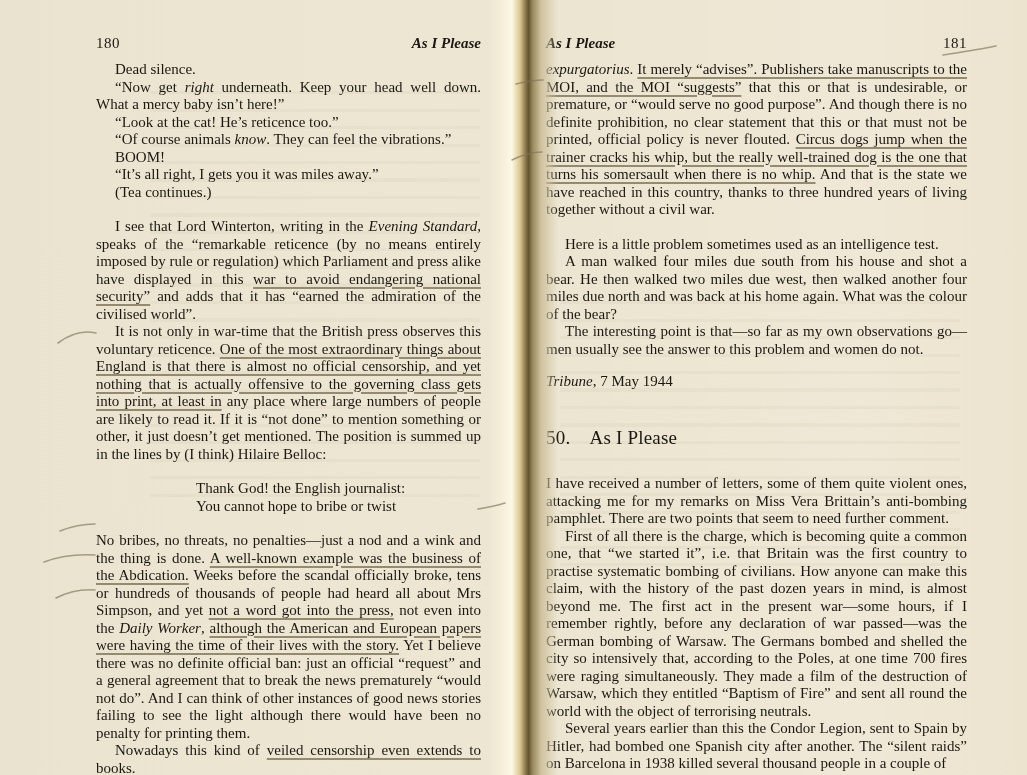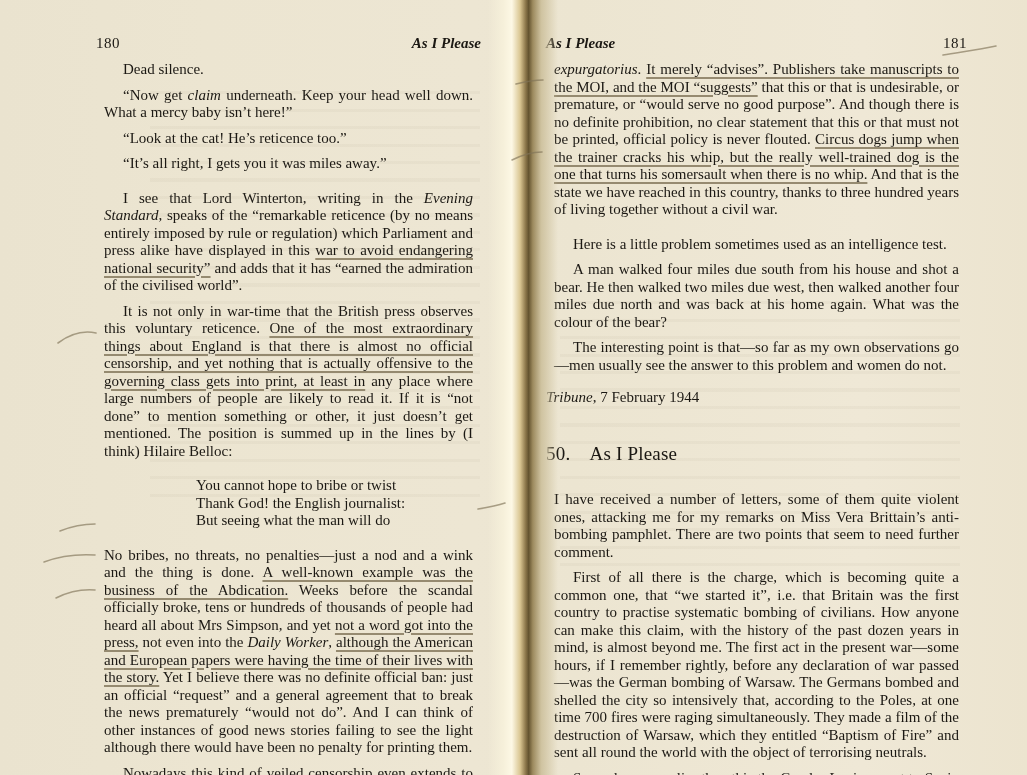--- a/index.html
+++ b/index.html
@@ -32,21 +32,21 @@
   .inner{position:relative;}
   .page-left .inner{margin:28px 26px 0 96px;}
   .page-right .inner{margin:28px 60px 0 26px;}
   .phead{
     display:flex;justify-content:space-between;align-items:baseline;
     font-size:15px;margin-bottom:9px;
   }
   .pnum{font-style:normal;letter-spacing:.5px;}
   .rhead{font-style:italic;font-weight:bold;}
   .pbody{font-size:15px;line-height:17.5px;}
-  .para{margin:8px;text-align:justify;}
+  .para{margin:0;text-align:justify;}
   .para.indent{text-indent:19px;}
   .space-before{margin-top:17px;}
   .verse{margin:17px 0 17px 100px;}
   .verse-line{line-height:17.5px;}
   .attribution{margin:15px 0 0 0;text-align:left;}
   .heading{
     margin:38px 0 29px 0;
     font-size:19px;font-weight:400;letter-spacing:.2px;
   }
   .it{font-style:italic;}
@@ -77,48 +77,50 @@
   <div class="ghost g-right"></div>
 
   <div class="page page-left">
     <div class="inner">
       <div class="phead">
         <span class="pnum">180</span>
         <span class="rhead">As I Please</span>
       </div>
       <div class="pbody">
           <p class="para indent"><span>Dead silence.</span></p>
-          <p class="para indent"><span>“Now get </span><span class="it">claim</span><span> underneath. Keep your head well down. What a mercy baby isn’t here!”</span></p>
+          <p class="para indent"><span>“Now get </span><span class="it">right</span><span> underneath. Keep your head well down. What a mercy baby isn’t here!”</span></p>
           <p class="para indent"><span>“Look at the cat! He’s reticence too.”</span></p>
+          <p class="para indent"><span>“Of course animals </span><span class="it">know</span><span>. They can feel the vibrations.”</span></p>
+          <p class="para indent"><span>BOOM!</span></p>
           <p class="para indent"><span>“It’s all right, I gets you it was miles away.”</span></p>
+          <p class="para indent"><span>(Tea continues.)</span></p>
           <p class="para indent space-before"><span>I see that Lord Winterton, writing in the </span><span class="it">Evening Standard</span><span>, speaks of the “remarkable reticence (by no means entirely imposed by rule or regulation) which Parliament and press alike have displayed in this </span><span class="pencil">war to avoid endangering national security”</span><span> and adds that it has “earned the admiration of the civilised world”.</span></p>
           <p class="para indent"><span>It is not only in war-time that the British press observes this voluntary reticence. </span><span class="pencil">One of the most extraordinary things about England is that there is almost no official censorship, and yet nothing that is actually offensive to the governing class gets into print, at least in</span><span> any place where large numbers of people are likely to read it. If it is “not done” to mention something or other, it just doesn’t get mentioned. The position is summed up in the lines by (I think) Hilaire Belloc:</span></p>
           <div class="verse">
+            <div class="verse-line">Thank God! the English journalist:</div>
             <div class="verse-line">You cannot hope to bribe or twist</div>
-            <div class="verse-line">Thank God! the English journalist:</div>
-            <div class="verse-line">But seeing what the man will do</div>
           </div>
           <p class="para"><span>No bribes, no threats, no penalties—just a nod and a wink and the thing is done. </span><span class="pencil">A well-known example was the business of the Abdication.</span><span> Weeks before the scandal officially broke, tens or hundreds of thousands of people had heard all about Mrs Simpson, and yet </span><span class="pencil">not a word got into the press,</span><span> not even into the </span><span class="it">Daily Worker</span><span>, </span><span class="pencil">although the American and European papers were having the time of their lives with the story.</span><span> Yet I believe there was no definite official ban: just an official “request” and a general agreement that to break the news prematurely “would not do”. And I can think of other instances of good news stories failing to see the light although there would have been no penalty for printing them.</span></p>
           <p class="para indent"><span>Nowadays this kind of </span><span class="pencil">veiled censorship even extends to books.</span></p>
         </div>
     </div>
   </div>
 
   <div class="page page-right">
     <div class="inner">
       <div class="phead">
         <span class="rhead">As I Please</span>
         <span class="pnum">181</span>
       </div>
       <div class="pbody">
           <p class="para"><span class="it">expurgatorius</span><span>. </span><span class="pencil">It merely “advises”. Publishers take manuscripts to the MOI, and the MOI “suggests”</span><span> that this or that is undesirable, or premature, or “would serve no good purpose”. And though there is no definite prohibition, no clear statement that this or that must not be printed, official policy is never flouted. </span><span class="pencil">Circus dogs jump when the trainer cracks his whip, but the really well-trained dog is the one that turns his somersault when there is no whip.</span><span> And that is the state we have reached in this country, thanks to three hundred years of living together without a civil war.</span></p>
           <p class="para indent space-before"><span>Here is a little problem sometimes used as an intelligence test.</span></p>
           <p class="para indent"><span>A man walked four miles due south from his house and shot a bear. He then walked two miles due west, then walked another four miles due north and was back at his home again. What was the colour of the bear?</span></p>
           <p class="para indent"><span>The interesting point is that—so far as my own observations go—men usually see the answer to this problem and women do not.</span></p>
-          <p class="attribution"><span class="it">Tribune</span><span>, 7 February 1944</span></p>
+          <p class="attribution"><span class="it">Tribune</span><span>, 7 May 1944</span></p>
           <h2 class="heading"><span>50. As I Please</span></h2>
           <p class="para"><span>I have received a number of letters, some of them quite violent ones, attacking me for my remarks on Miss Vera Brittain’s anti-bombing pamphlet. There are two points that seem to need further comment.</span></p>
           <p class="para indent"><span>First of all there is the charge, which is becoming quite a common one, that “we started it”, i.e. that Britain was the first country to practise systematic bombing of civilians. How anyone can make this claim, with the history of the past dozen years in mind, is almost beyond me. The first act in the present war—some hours, if I remember rightly, before any declaration of war passed—was the German bombing of Warsaw. The Germans bombed and shelled the city so intensively that, according to the Poles, at one time 700 fires were raging simultaneously. They made a film of the destruction of Warsaw, which they entitled “Baptism of Fire” and sent all round the world with the object of terrorising neutrals.</span></p>
           <p class="para indent"><span>Several years earlier than this the Condor Legion, sent to Spain by Hitler, had bombed one Spanish city after another. The “silent raids” on Barcelona in 1938 killed several thousand people in a couple of</span></p>
         </div>
     </div>
   </div>
 
   <div class="gutter"></div>
 

